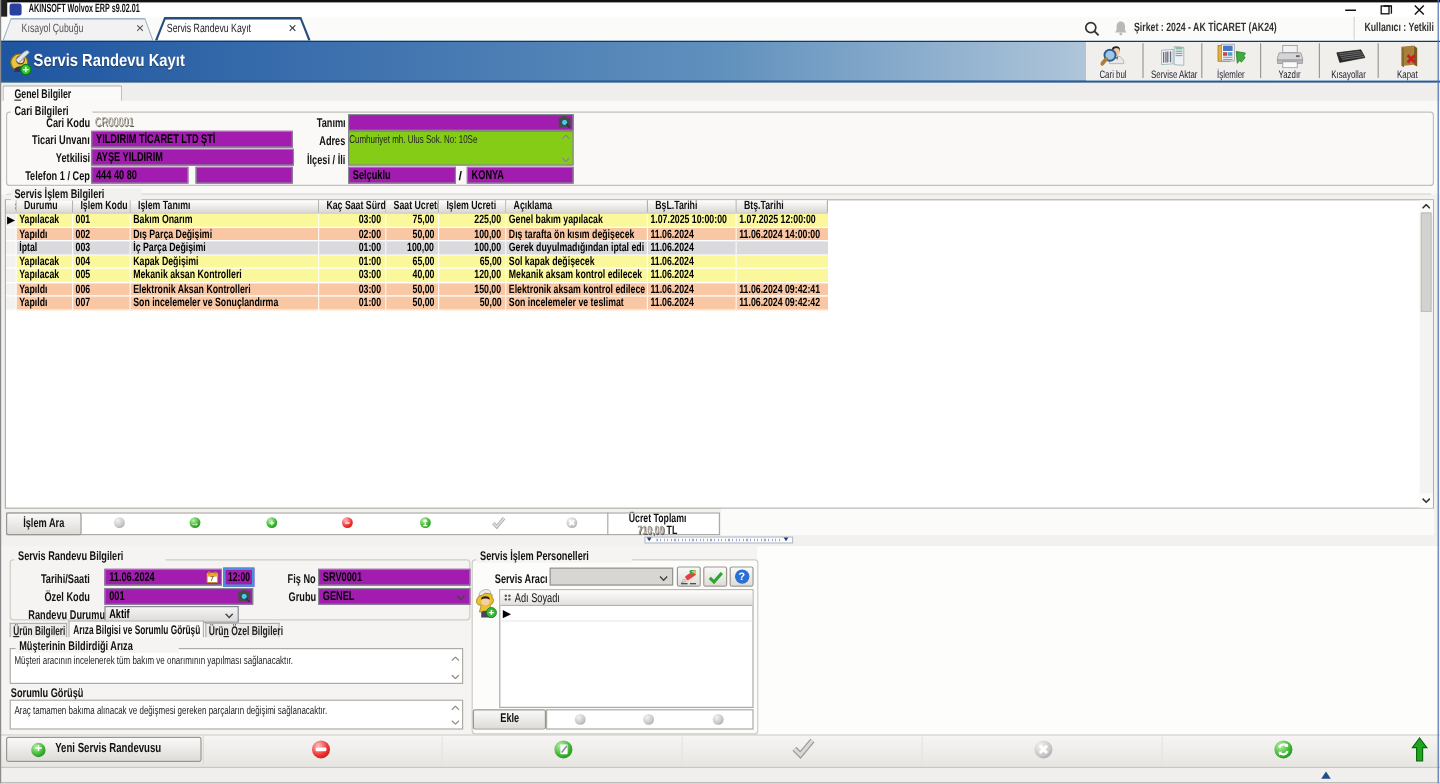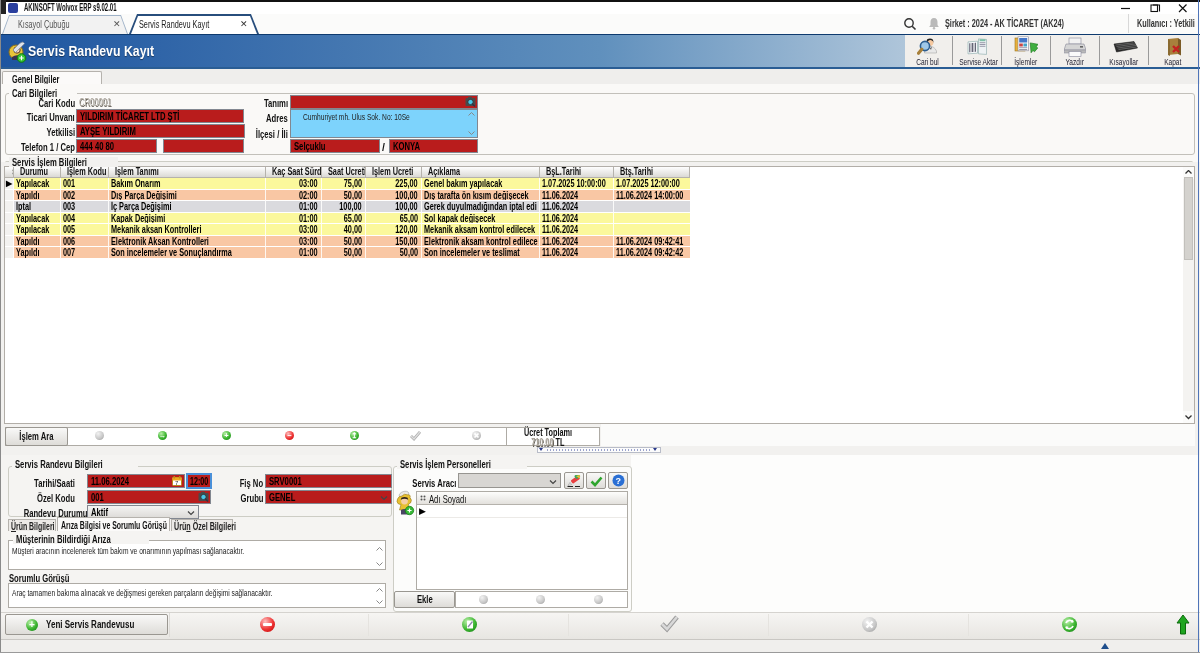--- a/index.html
+++ b/index.html
@@ -2,21 +2,21 @@
 <html><head><meta charset="utf-8">
 <style>
 html,body{margin:0;padding:0}
 body{width:1200px;height:653px;overflow:hidden;font-family:"Liberation Sans",sans-serif}
 #win{position:absolute;left:0;top:0;width:1200px;height:653px;background:#f2f1ef;overflow:hidden}
 .ab{position:absolute}
 .t{display:inline-block;transform:scaleX(.73);transform-origin:0 50%;white-space:nowrap}
 .tc{display:inline-block;transform:scaleX(.73);transform-origin:50% 50%;white-space:nowrap}
 .tr{display:inline-block;transform:scaleX(.73);transform-origin:100% 50%;white-space:nowrap}
 .lbl{position:absolute;font-size:10.5px;font-weight:bold;color:#111;text-align:right;white-space:nowrap}
-.inp{position:absolute;background:#b91c1c;border:1px solid #828790;font-size:10.5px;font-weight:bold;color:#000;line-height:12px;padding-left:3px;box-sizing:border-box;overflow:hidden}
+.inp{position:absolute;background:#a21caf;border:1px solid #828790;font-size:10.5px;font-weight:bold;color:#000;line-height:12px;padding-left:3px;box-sizing:border-box;overflow:hidden}
 .gbox{position:absolute;border:1px solid #cdcdc5;border-radius:3px}
 .glab{position:absolute;z-index:3;font-size:10.5px;font-weight:bold;color:#111;background:#f2f1ef;padding:0 3px;white-space:nowrap;line-height:10px}
 .emboss{color:#aaa49a;text-shadow:-1px -1px 0 #fff,1px 1px 0 #5a554d}
 .hc{box-sizing:border-box;border-right:1px solid #b5b2ac;background:linear-gradient(#fefefe,#dbd9d5);padding-left:6px;line-height:9px;overflow:hidden;white-space:nowrap}
 #ghead{border-bottom:1px solid #b5b2ac;height:10px}
 .gr{display:flex;height:11.57px;line-height:11.57px;overflow:hidden}
 .gc{box-sizing:border-box;border-right:1px solid rgba(255,255,255,.85);border-bottom:1px solid #fff;padding-left:2px;overflow:hidden;white-space:nowrap}
 .gc.n{text-align:right;padding-right:3px;padding-left:0}
 .ry .gc{background:#fbf89c}.rs .gc{background:#f9c7a4}.rg .gc{background:#dadade}
 .ry .c0,.rs .c0,.rg .c0{background:#f3f2f0}
@@ -164,21 +164,21 @@
 <div class="lbl" style="left:0;top:111px;width:75px"><span class="tr">Ticari Unvanı</span></div>
 <div class="inp" style="left:76px;top:109px;width:168px;height:14px"><span class="t">YILDIRIM TİCARET LTD ŞTİ</span></div>
 <div class="lbl" style="left:0;top:126px;width:75px"><span class="tr">Yetkilisi</span></div>
 <div class="inp" style="left:76px;top:124px;width:169px;height:14px"><span class="t">AYŞE YILDIRIM</span></div>
 <div class="lbl" style="left:0;top:141px;width:75px"><span class="tr">Telefon 1 / Cep</span></div>
 <div class="inp" style="left:76px;top:139px;width:81px;height:14px"><span class="t">444 40 80</span></div>
 <div class="inp" style="left:163px;top:139px;width:81px;height:14px"></div>
 <div class="lbl" style="left:0;top:97px;width:288px"><span class="tr">Tanımı</span></div>
 <div class="inp" style="left:290px;top:95px;width:188px;height:14px"></div>
 <div class="lbl" style="left:0;top:112px;width:288px"><span class="tr">Adres</span></div>
-<div class="ab" style="left:290px;top:109px;width:188px;height:29px;background:#7dd3fc;border:1px solid #828790;box-sizing:border-box;font-size:9.5px;color:#222;padding:1px 0 0 12px"><span class="t" style="transform:scaleX(.7)">Cumhuriyet mh. Ulus Sok. No: 10Se</span>
+<div class="ab" style="left:290px;top:109px;width:188px;height:29px;background:#84cc16;border:1px solid #828790;box-sizing:border-box;font-size:9.5px;color:#222;padding:1px 0 0 0"><span class="t" style="transform:scaleX(.7)">Cumhuriyet mh. Ulus Sok. No: 10Se</span>
  <svg class="ab" style="right:2px;top:2px" width="7" height="4">
           <path d="M0.5 3.5 L3.5 0.5 L6.5 3.5" stroke="#888" stroke-width="1" fill="none"></path>
         </svg>
  <svg class="ab" style="right:2px;bottom:2px" width="7" height="4">
           <path d="M0.5 0.5 L3.5 3.5 L6.5 0.5" stroke="#888" stroke-width="1" fill="none"></path>
         </svg>
 </div>
 <div class="lbl" style="left:0;top:128px;width:288px"><span class="tr">İlçesi / İli</span></div>
 <div class="inp" style="left:290px;top:139px;width:90px;height:14px"><span class="t">Selçuklu</span></div>
 <div class="lbl" style="left:382px;top:141px;width:6px;text-align:left">/</div>

